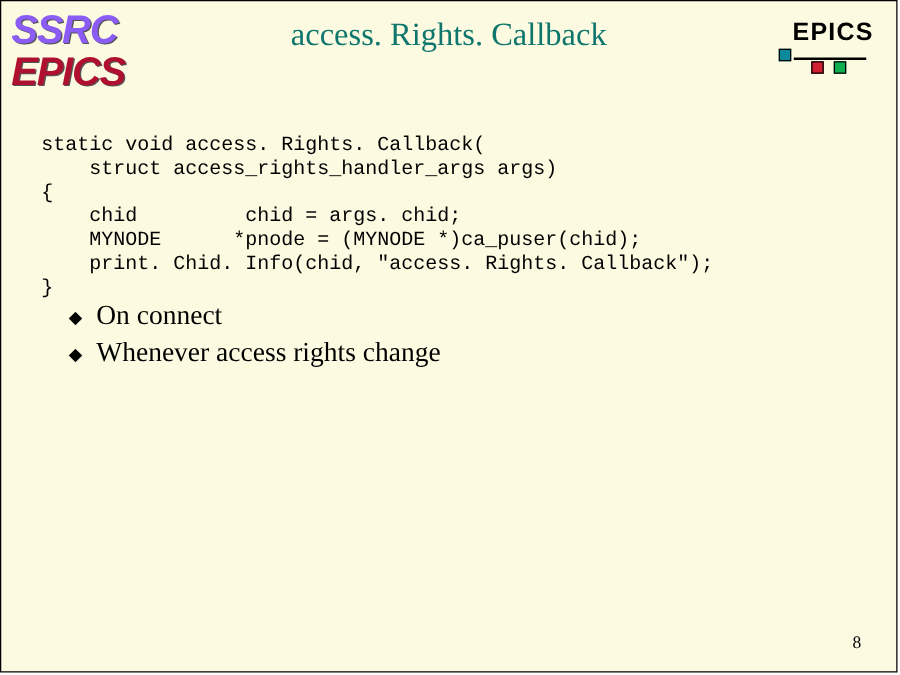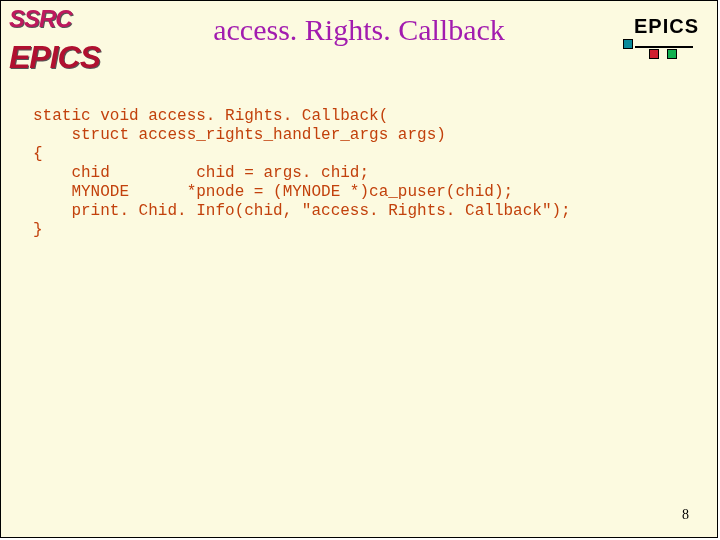--- a/index.html
+++ b/index.html
@@ -19,22 +19,22 @@
     background: #fcfae0;
     box-sizing: border-box;
   }
   .logo-ssrc {
     position: absolute;
     top: 4px;
     left: 8px;
     font-family: Arial, "Arial Black", sans-serif;
     font-weight: 900;
     font-style: italic;
-    font-size: 24px;
-    color: #be185d;
+    font-size: 32px;
+    color: #8b5cf6;
     text-shadow: 1px 1px 0 #555;
     letter-spacing: -1px;
   }
   .logo-epics {
     position: absolute;
     top: 38px;
     left: 8px;
     font-family: Arial, "Arial Black", sans-serif;
     font-weight: 900;
     font-style: italic;
@@ -42,22 +42,22 @@
     color: #b01030;
     text-shadow: 1px 1px 0 #555;
     letter-spacing: -1px;
   }
   .title {
     position: absolute;
     top: 12px;
     left: 120px;
     right: 120px;
     text-align: center;
-    font-size: 30px;
-    color: #a21caf;
+    font-size: 26px;
+    color: #0f766e;
   }
   .epics-label {
     position: absolute;
     top: 14px;
     right: 18px;
     font-family: Arial, sans-serif;
     font-weight: 900;
     font-size: 20px;
     letter-spacing: 1px;
     color: #000;
@@ -88,21 +88,21 @@
     background: #000;
   }
   .code {
     position: absolute;
     top: 106px;
     left: 32px;
     font-family: "Courier New", Courier, monospace;
     font-size: 16px;
     line-height: 19px;
     white-space: pre;
-    color: #c2410c;
+    color: #000000;
   }
   .bullets {
     position: absolute;
     top: 238px;
     left: 54px;
     font-size: 22px;
     color: #000;
   }
   .bullets .item {
     margin-bottom: 4px;
@@ -148,16 +148,24 @@
   </div>
 
   <div class="code">static void access. Rights. Callback(
     struct access_rights_handler_args args)
 {
     chid         chid = args. chid;
     MYNODE      *pnode = (MYNODE *)ca_puser(chid);
     print. Chid. Info(chid, "access. Rights. Callback");
 }</div>
 
+  <div class="bullets">
+    <div class="item">
+      <span class="marker">◆</span><span>On connect</span>
+    </div>
+    <div class="item">
+      <span class="marker">◆</span><span>Whenever access rights change</span>
+    </div>
+  </div>
 
   <div class="pageno">8</div>
 
 </div>
 
 </body></html>

